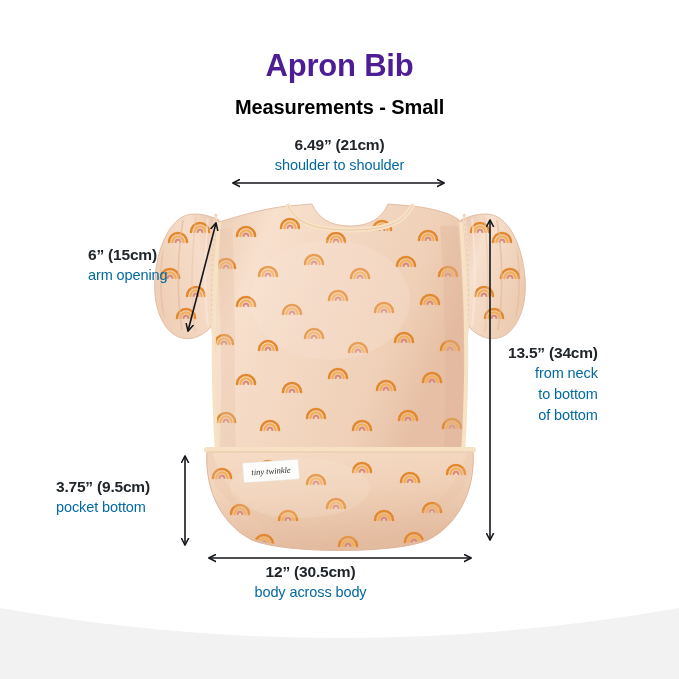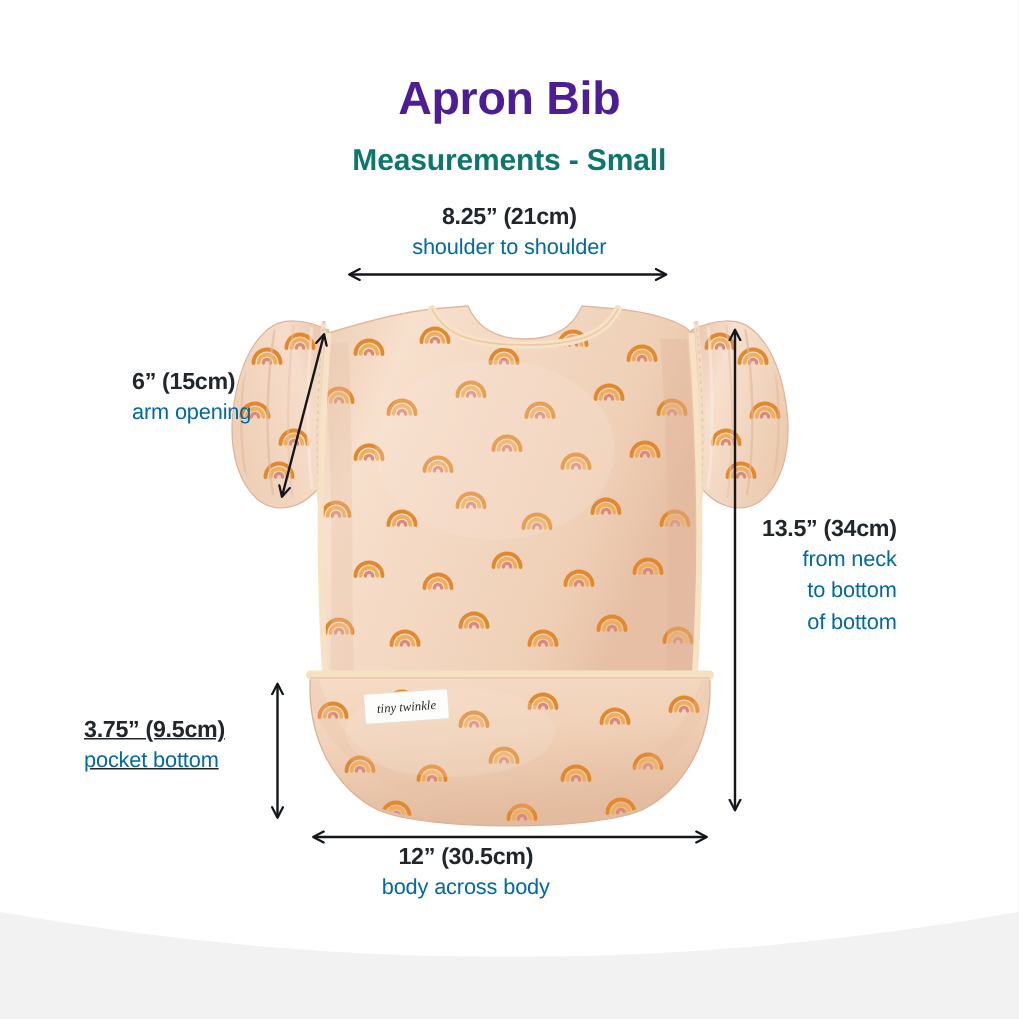--- a/index.html
+++ b/index.html
@@ -13,38 +13,38 @@
   #stage{position:absolute;inset:0;width:679px;height:679px;}
   .canvas-bg{position:absolute;left:0;top:0;width:679px;height:679px;}
 
   
   .title{
     position:absolute;left:0;top:48px;width:679px;text-align:center;
     font-size:31px;font-weight:bold;color:#4c1d95;letter-spacing:-0.2px;
   }
   .subtitle{
     position:absolute;left:0;top:96px;width:679px;text-align:center;
-    font-size:20px;font-weight:bold;color:#0f766e;letter-spacing:-0.1px;
+    font-size:20px;font-weight:bold;color:#000000;letter-spacing:-0.1px;
   }
 
   
   .meas{position:absolute;color:#21262b;}
   .meas .val{font-weight:bold;font-size:15.5px;letter-spacing:-0.2px;white-space:nowrap;}
   .meas .desc{font-size:14.5px;color:#0369a1;letter-spacing:-0.1px;white-space:nowrap;}
 
   #m-shoulder{left:0;top:136px;width:679px;text-align:center;}
   #m-shoulder .desc{margin-top:3px;}
 
   #m-arm{left:88px;top:246px;text-align:left;}
   #m-arm .desc{margin-top:3px;}
 
   #m-neck{left:508px;top:343px;text-align:right;line-height:19px;}
   #m-neck .desc{margin-top:2px;}
 
-  #m-pocket{left:56px;top:478px;text-align:left;text-decoration:underline;}
+  #m-pocket{left:56px;top:478px;text-align:left;}
   #m-pocket .desc{margin-top:3px;}
 
   #m-width{left:0;top:563px;width:621px;text-align:center;}
   #m-width .desc{margin-top:3px;}
 
   svg.overlay{position:absolute;left:0;top:0;width:679px;height:679px;pointer-events:none;}
 </style>
 </head>
 <body>
 
@@ -291,21 +291,21 @@
     <g stroke="#13161a" stroke-width="1.6" fill="none">
       <line x1="233" y1="183" x2="444" y2="183" marker-start="url(#ah2)" marker-end="url(#ah)"></line>
       <line x1="216" y1="223" x2="188" y2="331" marker-start="url(#ah2)" marker-end="url(#ah)"></line>
       <line x1="490" y1="220" x2="490" y2="540" marker-start="url(#ah2)" marker-end="url(#ah)"></line>
       <line x1="185" y1="456" x2="185" y2="545" marker-start="url(#ah2)" marker-end="url(#ah)"></line>
       <line x1="209" y1="558" x2="471" y2="558" marker-start="url(#ah2)" marker-end="url(#ah)"></line>
     </g>
   </svg>
 
   <div class="meas" id="m-shoulder">
-    <div class="val">8.25” (21cm)</div>
+    <div class="val">6.49” (21cm)</div>
     <div class="desc">shoulder to shoulder</div>
   </div>
 
   <div class="meas" id="m-arm">
     <div class="val">6” (15cm)</div>
     <div class="desc">arm opening</div>
   </div>
 
   <div class="meas" id="m-neck">
     <div class="val">13.5” (34cm)</div>

